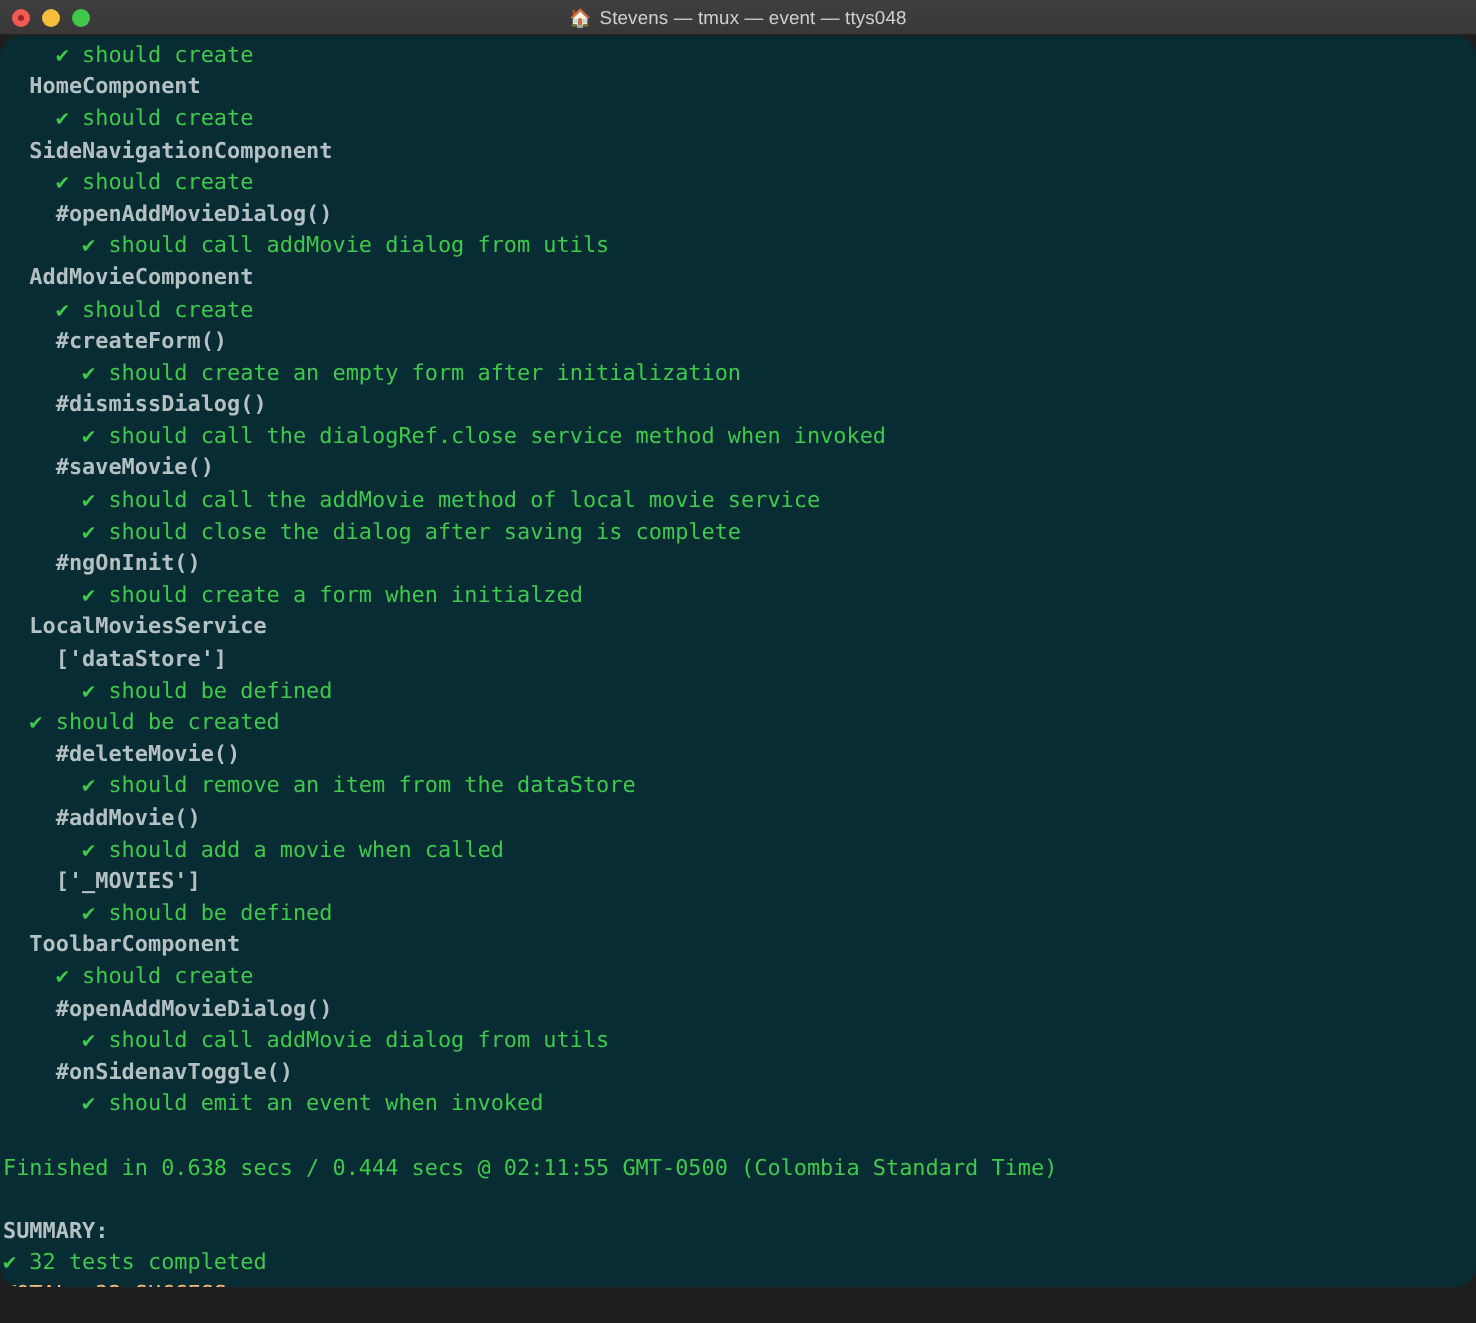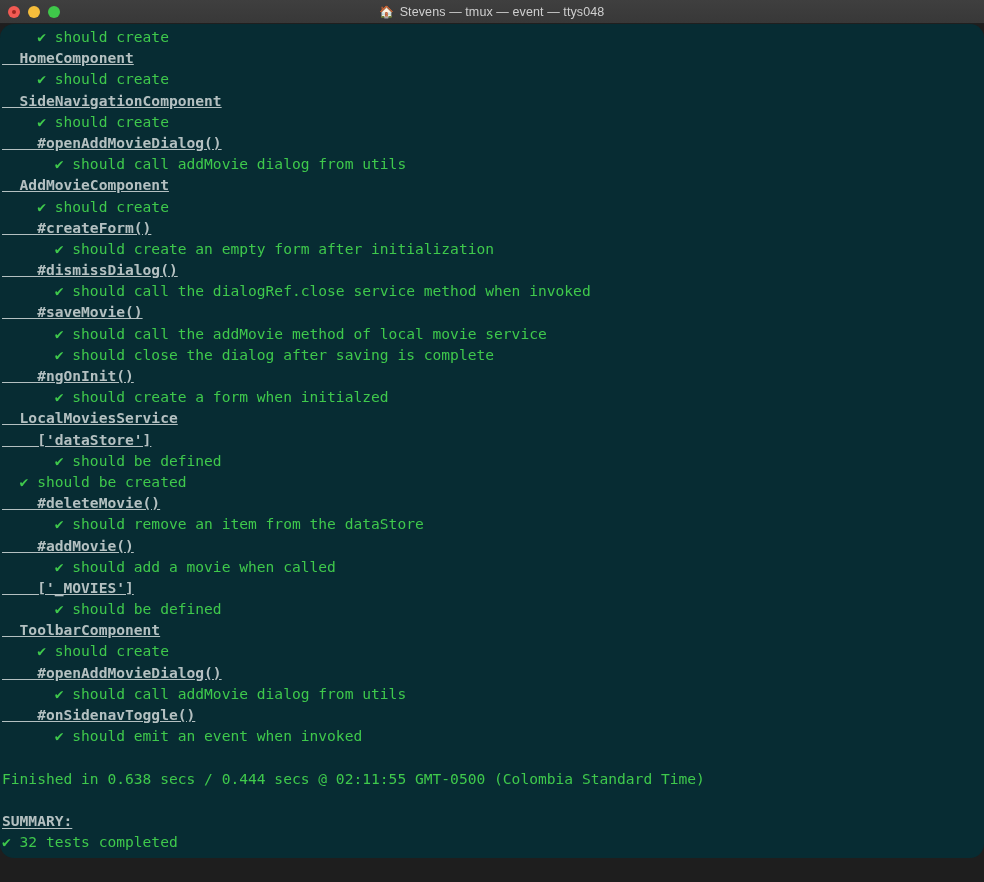--- a/index.html
+++ b/index.html
@@ -82,23 +82,23 @@
   }
   #lines {
     font-family: "DejaVu Sans Mono", monospace;
     font-size: 14.6px;
     line-height: 21.2px;
     white-space: pre;
     padding-left: 2px;
   }
   .ln { height: 21.2px; }
   .green  { color: #3fc94c; }
-  .gray   { color: #b4c0c1; font-weight: bold; text-decoration: underline; }
+  .gray   { color: #b4c0c1; font-weight: bold; }
   .gray-plain { color: #fdba74; }
-  .underline { text-decoration: underline; text-underline-offset: 2px; }
+  .underline { text-underline-offset: 2px; }
 </style>
 </head>
 <body>
 
 <div id="window">
 
   <div id="titlebar">
     <div class="lights">
       <span class="light close"></span>
       <span class="light min"></span>

